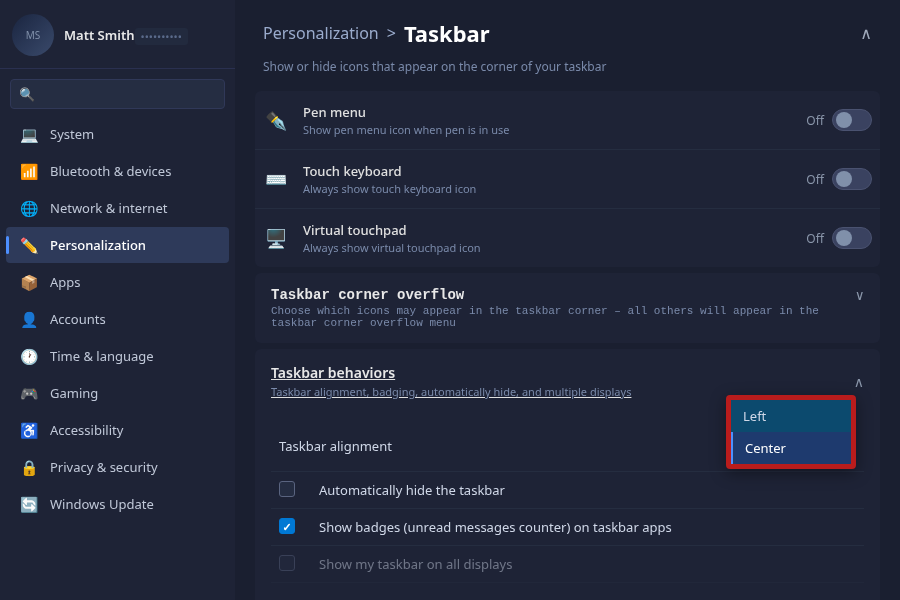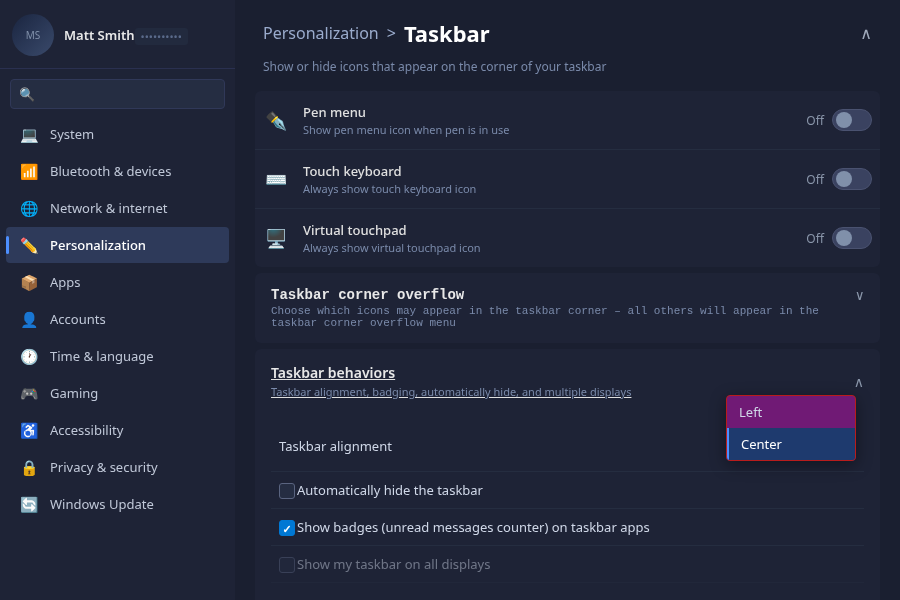--- a/index.html
+++ b/index.html
@@ -310,22 +310,22 @@
       display: flex;
       align-items: center;
       justify-content: space-between;
       gap: 8px;
     }
     
     .dropdown-popup {
       position: absolute;
       top: -36px;
       right: 0;
-      background: #701a75;
-      border: 1px solid #b91c1c;
+      background: #0c4a6e;
+      border: 5px solid #b91c1c;
       border-radius: 4px;
       min-width: 130px;
       z-index: 100;
       overflow: hidden;
       box-shadow: 0 4px 16px rgba(0,0,0,0.4);
     }
     .dropdown-option {
       padding: 7px 12px;
       font-size: 13px;
       color: #d0d8e8;
@@ -333,23 +333,23 @@
     }
     .dropdown-option.selected {
       color: #ffffff;
       background: #1e3a6e;
       border-left: 2px solid #4d8fff;
     }
 
     
     .checkbox-row {
       display: flex;
-      align-items: flex-end;
+      align-items: flex-start;
       padding: 9px 8px;
-      gap: 2px;
+      gap: 24px;
       border-bottom: 1px solid #252d40;
     }
     .checkbox-row.disabled {
       opacity: 0.45;
     }
     .checkbox-box {
       width: 16px;
       height: 16px;
       border: 1.5px solid #5a6480;
       border-radius: 3px;

